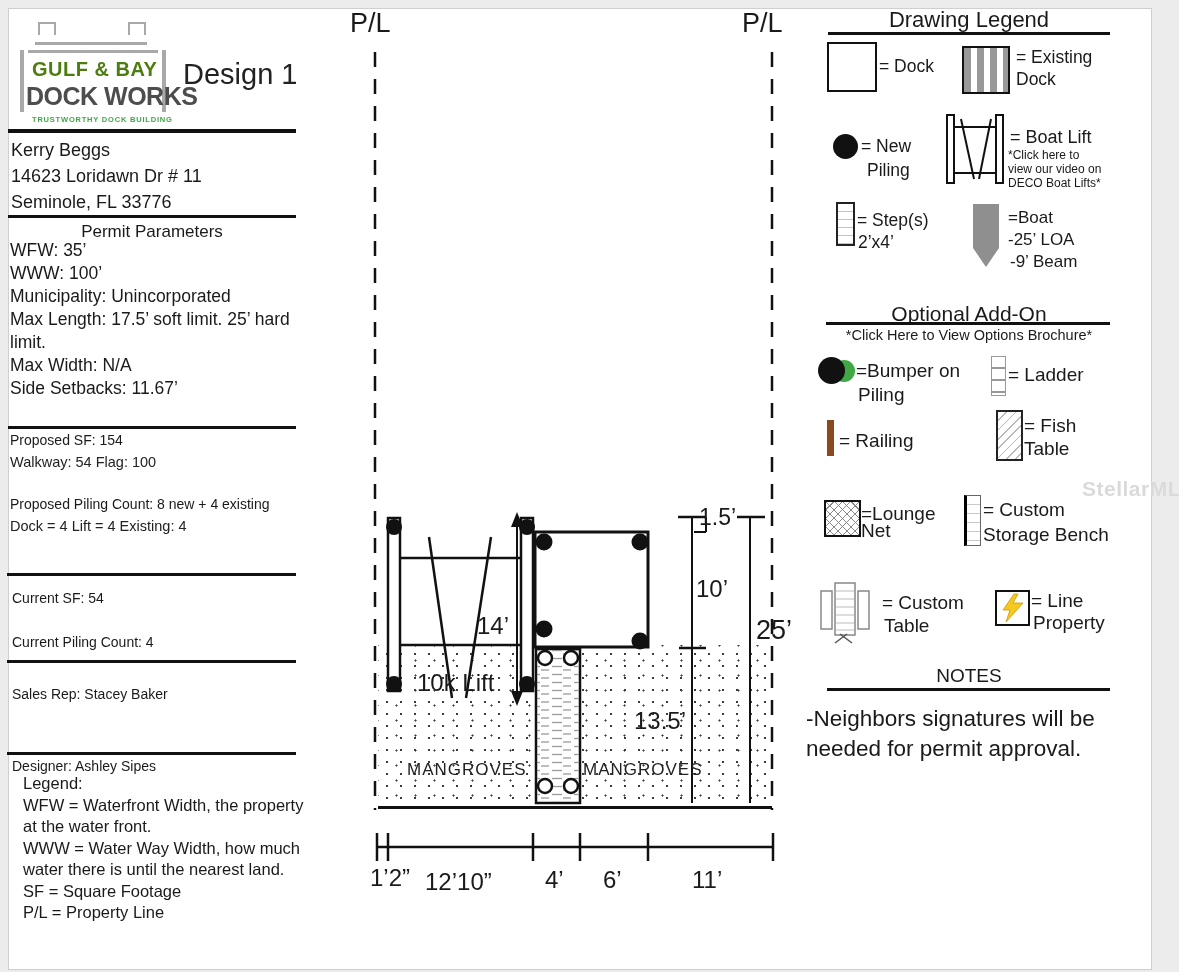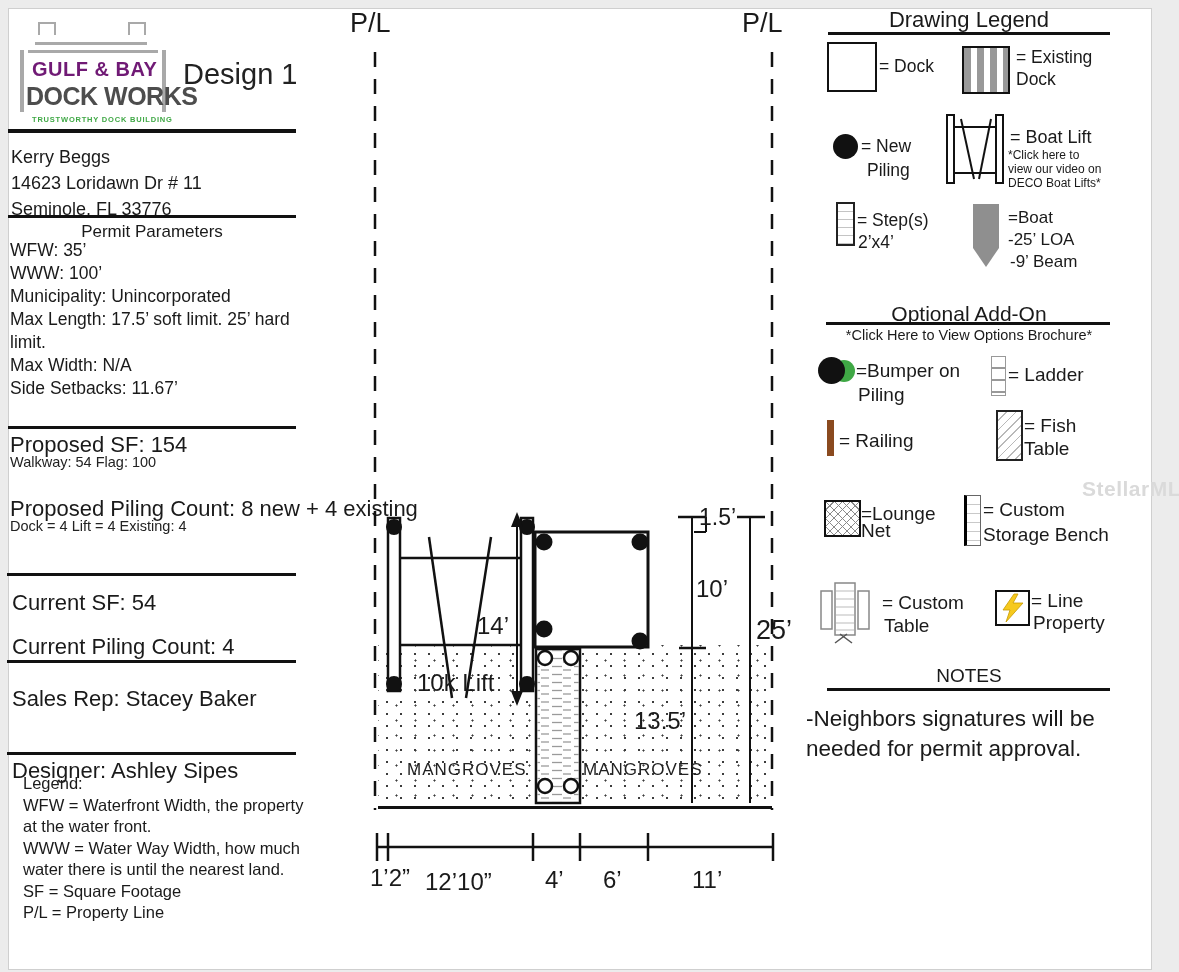--- a/index.html
+++ b/index.html
@@ -5,28 +5,28 @@
   html,body{margin:0;padding:0;background:#e9e9e9;}
   #screen{position:relative;width:1179px;height:972px;background:#ececec;overflow:hidden;
           font-family:"Liberation Sans", sans-serif;color:#1a1a1a;}
   .abs{position:absolute;}
   .page{left:8px;top:8px;width:1142px;height:960px;background:#fff;border:1px solid #cfcfcf;}
   .hr{background:#111;height:2.5px;}
   .txt{white-space:nowrap;}
   
   .logo-frame-bar,.logo-post,.logo-beam{background:#a9a9a9;}
   .logo-minipost{width:14px;height:11px;border:2.5px solid #a9a9a9;border-bottom:none;}
-  .logo-l1{font-weight:bold;color:#701a75;font-size:20px;letter-spacing:.5px;}
+  .logo-l1{font-weight:bold;color:#4d7c0f;font-size:20px;letter-spacing:.5px;}
   .logo-l2{font-weight:bold;color:#4d4d4d;font-size:25px;letter-spacing:-.5px;}
   .logo-tag{font-weight:bold;color:#3fa845;font-size:7.5px;letter-spacing:.8px;}
   .design{font-size:29px;color:#222;}
-  .client{font-size:18px;margin-top:7px;}
+  .client{font-size:18px;}
   .permit-title{font-size:17px;text-align:center;width:288px;}
   .permit-lines{width:292px;font-size:17.5px;line-height:23px;}
-  .big{font-size:22px;}
+  .big{font-size:14px;}
   .small{font-size:14.5px;color:#222;}
   .leg-block{width:294px;font-size:16.5px;line-height:21.5px;}
   
   .pl{font-size:27px;}
   .mangrove{left:378px;top:645px;width:394px;height:161px;
     background-image:radial-gradient(circle,#3c3c3c 1.05px,rgba(0,0,0,0) 1.45px),
                      radial-gradient(circle,#3c3c3c .85px,rgba(0,0,0,0) 1.25px);
     background-size:14px 12px,19px 15px;background-position:2px 3px,9px 8px;
     border-bottom:3px solid #111;}
   .dim{font-size:24px;}

